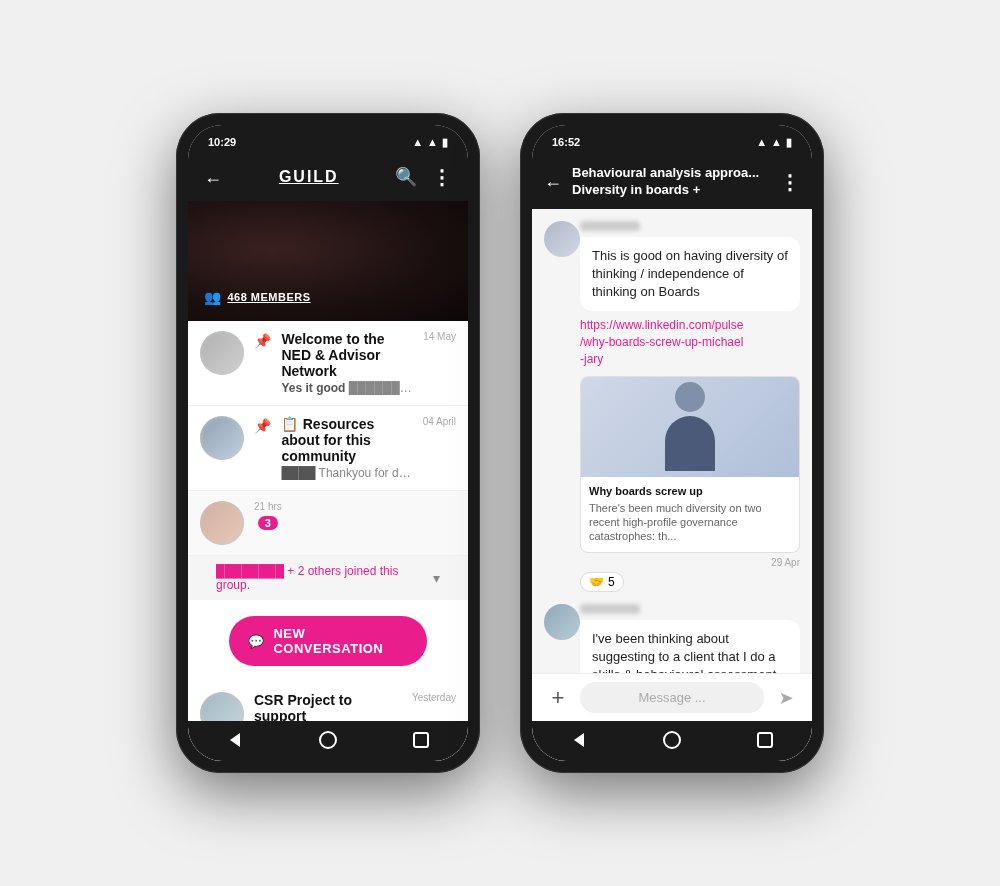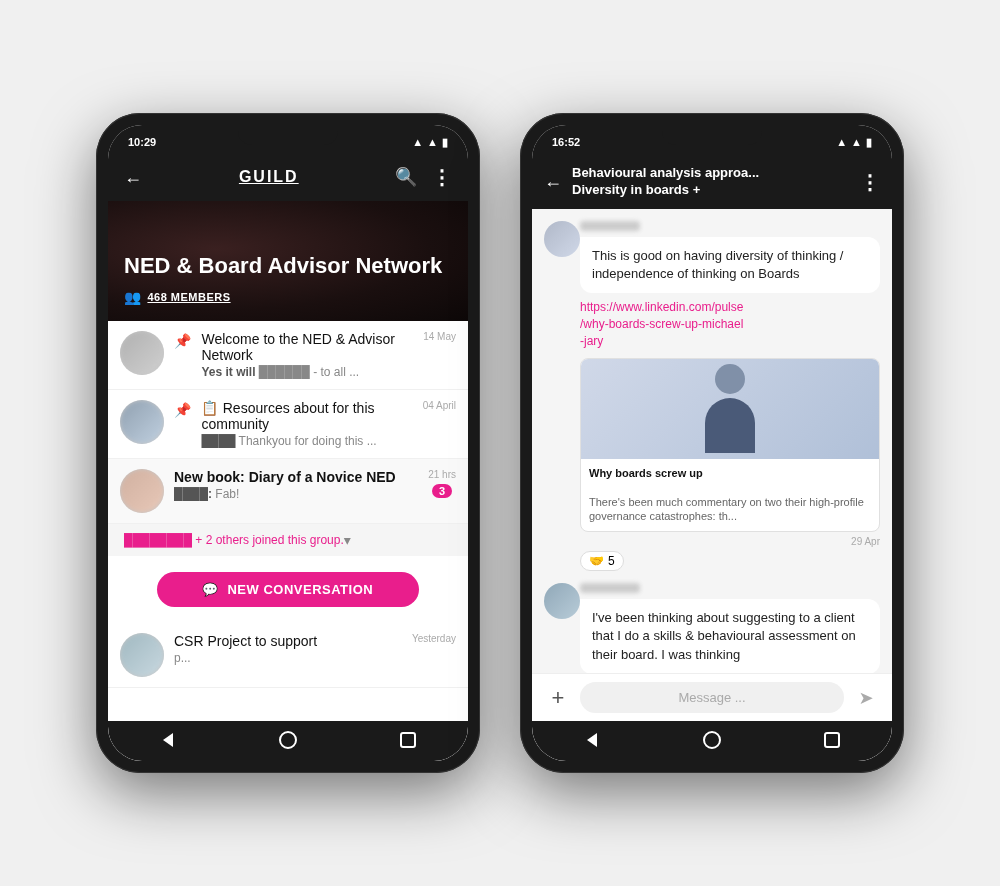--- a/index.html
+++ b/index.html
@@ -9,21 +9,21 @@
       background: #f0f0f0;
       display: flex;
       align-items: center;
       justify-content: center;
       gap: 40px;
       font-family: -apple-system, BlinkMacSystemFont, 'Segoe UI', sans-serif;
     }
 
     
     .phone {
-      width: 384px;
+      width: 304px;
       height: 660px;
       background: #1a1a1a;
       border-radius: 44px;
       padding: 12px;
       box-shadow: 0 20px 60px rgba(0,0,0,0.5), inset 0 0 0 1px #333;
       position: relative;
       display: flex;
       flex-direction: column;
     }
 
@@ -220,21 +220,21 @@
       flex-shrink: 0;
     }
 
     .chat-content {
       flex: 1;
       min-width: 0;
     }
 
     .chat-name {
       font-size: 14px;
-      font-weight: 400;
+      font-weight: 700;
       color: #111;
       margin-bottom: 2px;
     }
 
     .chat-preview {
       font-size: 12px;
       color: #888;
       white-space: nowrap;
       overflow: hidden;
       text-overflow: ellipsis;
@@ -283,21 +283,21 @@
       letter-spacing: 0.5px;
       margin: 8px auto;
       width: 80%;
       cursor: pointer;
     }
 
     .joined-row {
       display: flex;
       align-items: center;
       justify-content: flex-start;
-      padding: 8px 16px;
+      padding: 8px 28px;
       background: #f5f5f5;
     }
 
     .joined-text {
       font-size: 12px;
       color: #e91e8c;
       font-weight: 500;
     }
 
     .chevron-down {
@@ -425,21 +425,21 @@
     }
 
     .link-preview-content {
       padding: 8px;
     }
 
     .link-preview-title {
       font-size: 11px;
       font-weight: 700;
       color: #111;
-      margin-bottom: 16px;
+      margin-bottom: 4px;
     }
 
     .link-preview-desc {
       font-size: 11px;
       color: #666;
       line-height: 1.3;
     }
 
     .msg-date {
       text-align: right;
@@ -537,40 +537,39 @@
       <div class="left-header">
         <span style="color:#fff;font-size:18px;">←</span>
         <span class="left-header-title">GUILD</span>
         <div class="left-header-icons">
           <span style="color:#fff;font-size:18px;">🔍</span>
           <span style="color:#fff;font-size:20px;font-weight:700;">⋮</span>
         </div>
       </div>
 
       <div class="cover-area">
-        <div class="cover-title">NED &amp; Board Advisor Network</div>
         <div class="members-row">
           <span style="font-size:14px;">👥</span>
           <span class="members-text">468 MEMBERS</span>
         </div>
       </div>
 
       <div class="chat-list">
 
         <div class="chat-item">
           <div class="avatar-wrap">
             <div class="avatar">
               <div class="avatar-blur"></div>
             </div>
           </div>
           <span class="pin-icon">📌</span>
           <div class="chat-content">
             <div class="chat-name">Welcome to the NED &amp; Advisor Network</div>
             <div class="chat-preview">
-              <span class="bold">Yes it will</span> ██████ - to all ...
+              <span class="bold">Yes it good</span> ██████ - to all ...
             </div>
           </div>
           <div class="chat-meta">
             <span class="chat-time">14 May</span>
           </div>
         </div>
 
         <div class="chat-item">
           <div class="avatar-wrap">
             <div class="avatar">
@@ -586,26 +585,20 @@
           </div>
           <div class="chat-meta">
             <span class="chat-time">04 April</span>
           </div>
         </div>
 
         <div class="chat-item active">
           <div class="avatar-wrap">
             <div class="avatar">
               <div class="avatar-blur" style="background:linear-gradient(135deg,#d0b0a0,#e8c8b8);"></div>
-            </div>
-          </div>
-          <div class="chat-content">
-            <div class="chat-name" style="font-weight:800;">New book: Diary of a Novice NED</div>
-            <div class="chat-preview">
-              <span class="bold">████:</span> Fab!
             </div>
           </div>
           <div class="chat-meta">
             <span class="chat-time">21 hrs</span>
             <span class="badge">3</span>
           </div>
         </div>
 
         <div class="joined-row">
           <span class="joined-text">████████ + 2 others joined this group.</span>
@@ -688,21 +681,21 @@
             </div>
             <div class="link-preview">
               <div class="link-preview-img">
                 <div class="person-silhouette">
                   <div class="silhouette-head"></div>
                   <div class="silhouette-body"></div>
                 </div>
               </div>
               <div class="link-preview-content">
                 <div class="link-preview-title">Why boards screw up</div>
-                <div class="link-preview-desc">There's been much commentary on two their high-profile governance catastrophes: th...</div>
+                <div class="link-preview-desc">There's been much diversity on two recent high-profile governance catastrophes: th...</div>
               </div>
             </div>
             <div class="msg-date">29 Apr</div>
             <div class="reaction-row">
               <div class="reaction">
                 <span>🤝</span>
                 <span>5</span>
               </div>
             </div>
           </div>

